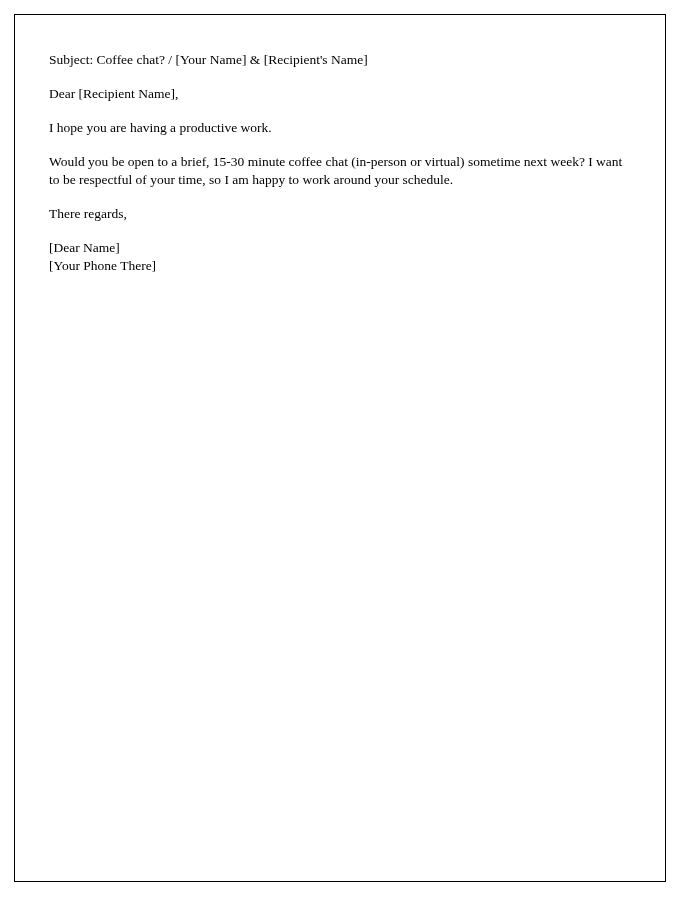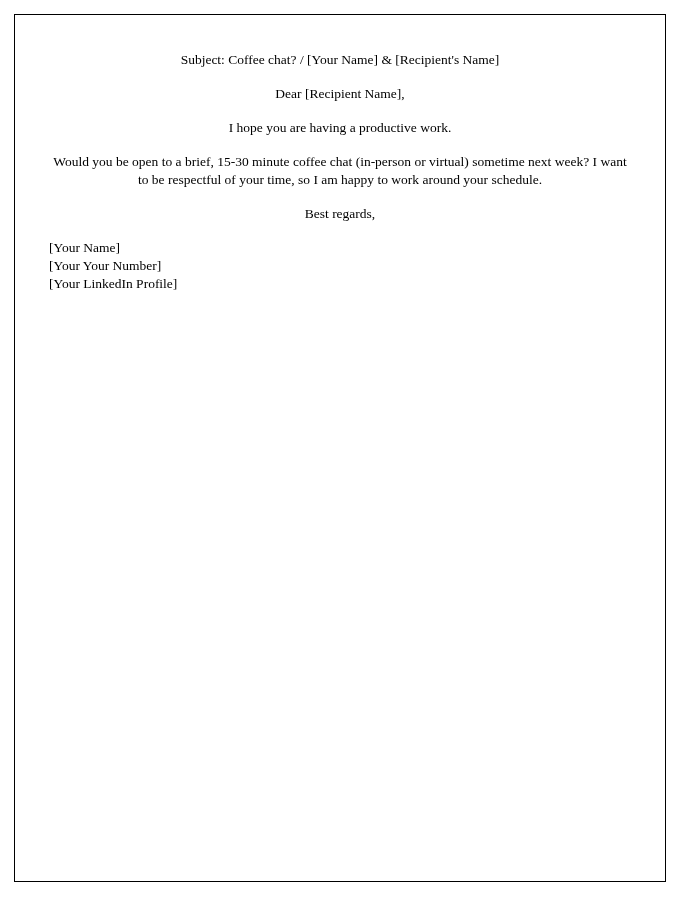--- a/index.html
+++ b/index.html
@@ -26,21 +26,20 @@
   }
   .letter-content {
     padding: 36px 34px 0 34px;
     color: #000000;
     font-size: 13.5px;
     line-height: 18px;
     max-width: 590px;
   }
   .para {
     margin: 0 0 16px 0;
-    text-align: center;
   }
   .sig-line {
     margin: 0;
   }
 </style>
 </head>
 <body>
 
 <div class="viewport">
   <div class="letter-frame">
@@ -49,23 +48,22 @@
       <p class="para">Subject: Coffee chat? / [Your Name] &amp; [Recipient's Name]</p>
 
       <p class="para">Dear [Recipient Name],</p>
 
       <p class="para">I hope you are having a productive work.</p>
 
 
       <p class="para">Would you be open to a brief, 15-30 minute coffee chat (in-person or virtual) sometime next week? I want to be respectful of your time, so I am happy to work around your schedule.</p>
 
 
-      <p class="para">Best regards,</p>
+      <p class="para">There regards,</p>
 
       <div>
-        <p class="sig-line">[Your Name]</p>
-        <p class="sig-line">[Your Your Number]</p>
-        <p class="sig-line">[Your LinkedIn Profile]</p>
+        <p class="sig-line">[Dear Name]</p>
+        <p class="sig-line">[Your Phone There]</p>
       </div>
 
     </div>
   </div>
 </div>
 
 </body></html>

